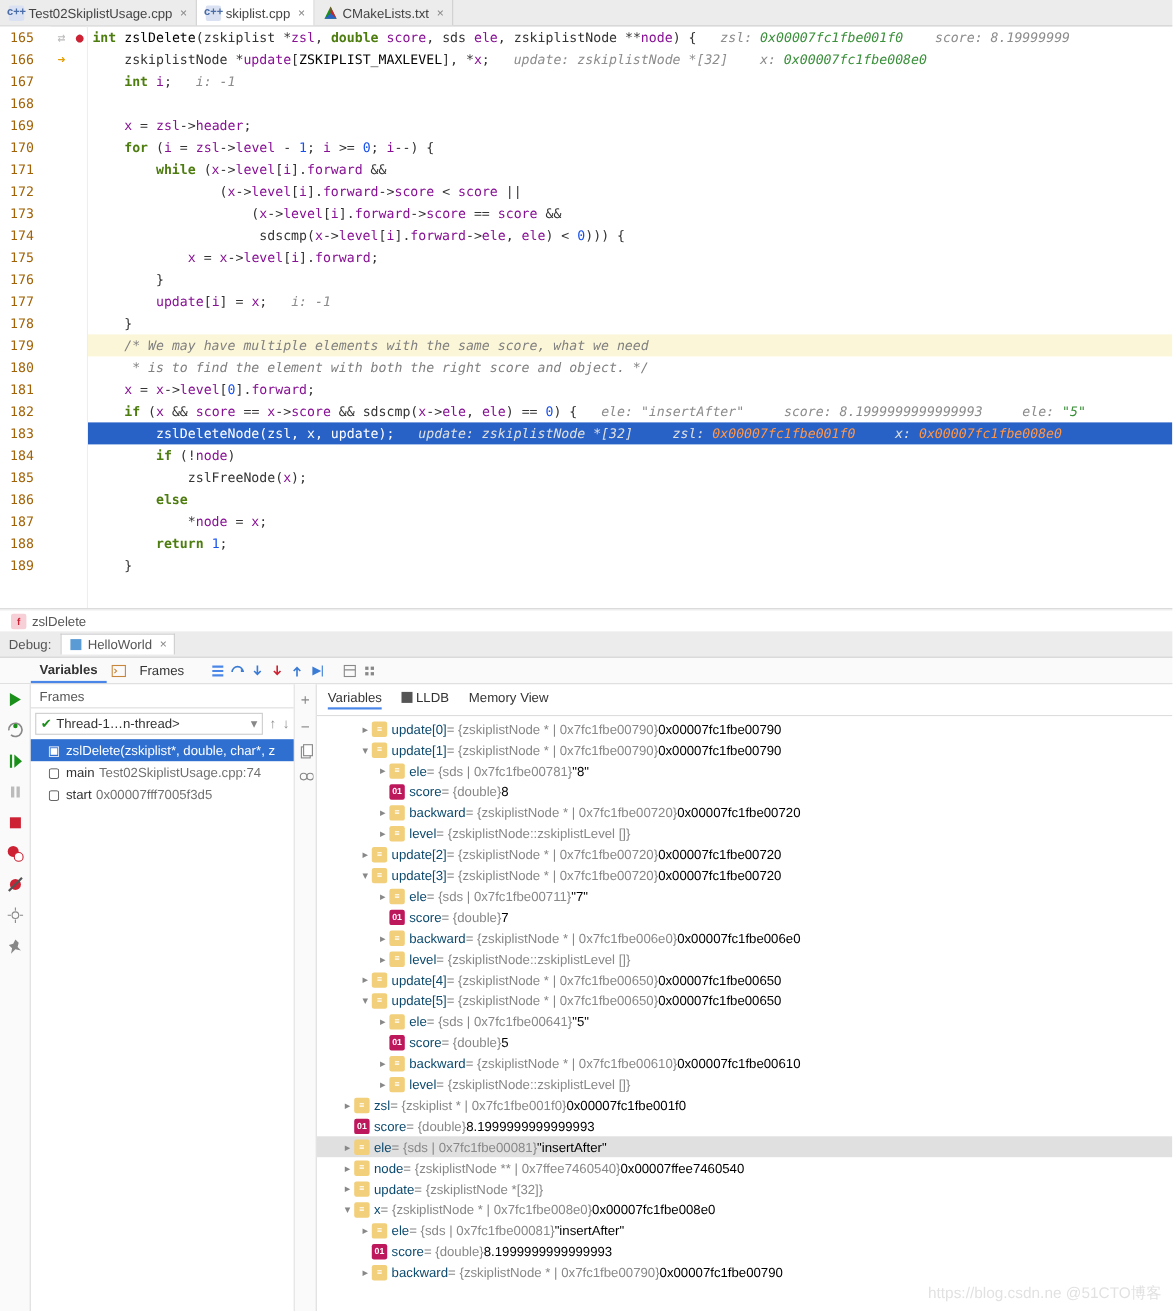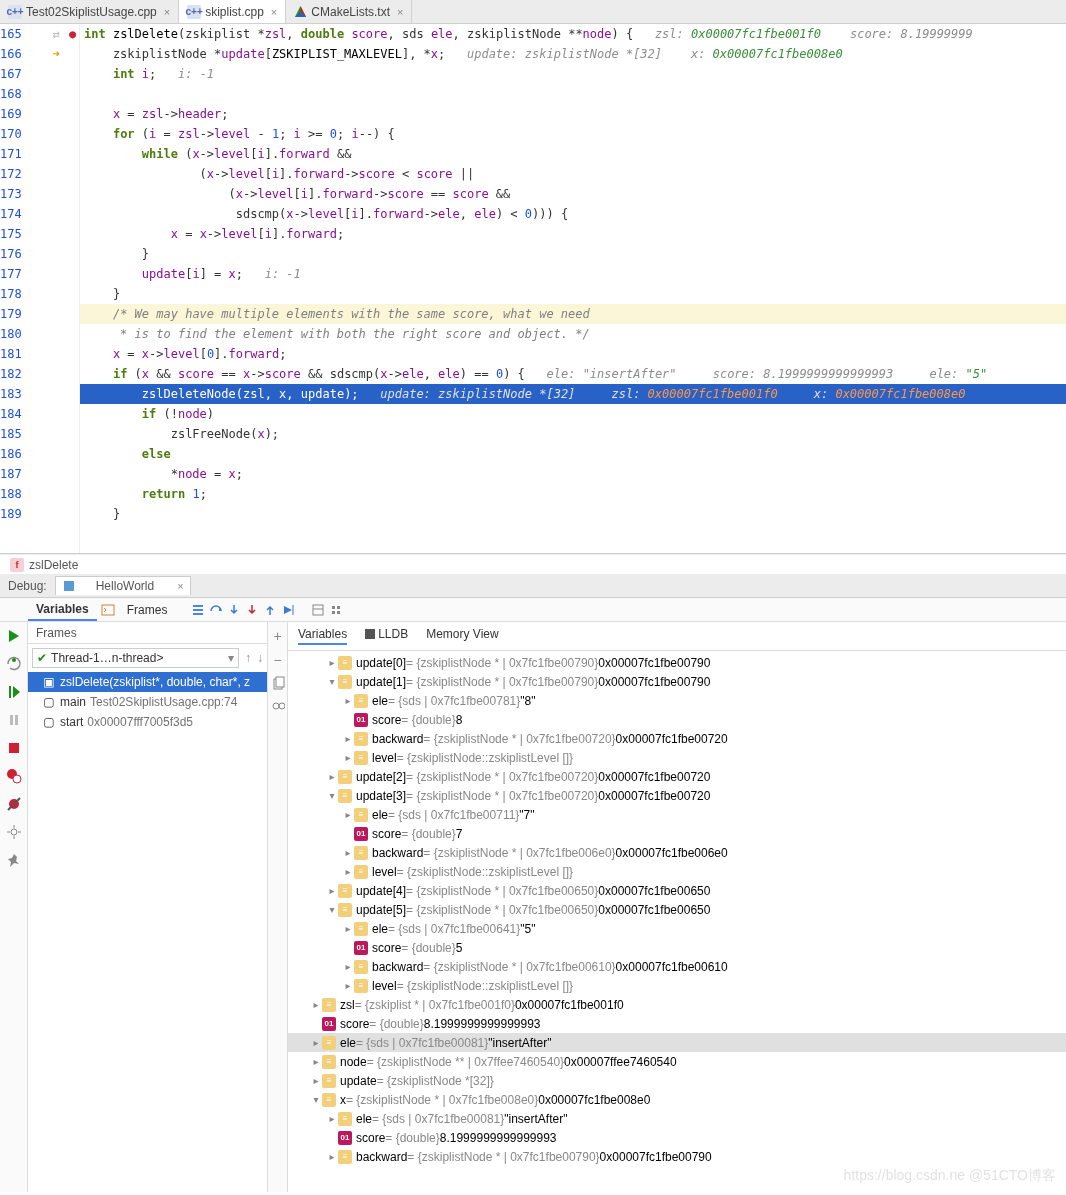--- a/index.html
+++ b/index.html
@@ -4,42 +4,42 @@
 <style>
 * { box-sizing:border-box; margin:0; padding:0; }
 body { font-family:"Segoe UI",Arial,sans-serif; font-size:12px; background:#fff; color:#333; width:1066px; }
 .tabs { height:24px; border-bottom:1px solid #d0d0d0; display:flex; background:#ececec; }
 .tab { display:flex; align-items:center; gap:4px; padding:0 8px; border-right:1px solid #d0d0d0; font-size:12px; background:#ececec; color:#444; position:relative; }
 .tab.active { background:#fff; }
 .tab-close { color:#888; font-size:11px; margin-left:3px; }
 .fico { width:14px; height:14px; display:inline-flex; align-items:center; justify-content:center; font-size:10px; font-weight:bold; border-radius:2px; }
 .fico-cpp { background:#d9e1f2; color:#4a6da7; }
 .editor { display:flex; height:530px; border-bottom:1px solid #ccc; overflow:hidden; }
-.gutter { width:46px; text-align:left; padding-right:6px; color:#1d4ed8; font-family:Menlo,Consolas,monospace; font-size:12px; line-height:20px; background:#fff; }
+.gutter { width:46px; text-align:center; padding-right:6px; color:#a16207; font-family:Menlo,Consolas,monospace; font-size:12px; line-height:20px; background:#fff; }
 .gut-col2 { width:20px; font-family:Menlo,Consolas,monospace; font-size:12px; line-height:20px; text-align:center; }
 .fold-col { width:14px; border-right:1px solid #eee; }
 .code { flex:1; font-family:Menlo,Consolas,monospace; font-size:12px; line-height:20px; white-space:pre; overflow:hidden; }
 .code > div { padding-left:4px; height:20px; }
 .kw { color:#4d7c0f; font-weight:bold; }
 .fn { color:#000; }
 .num { color:#1750eb; }
 .field { color:#871094; }
 .type { color:#000; }
 .cmt { color:#808080; font-style:italic; }
 .inlay { color:#8c8c8c; font-style:italic; }
 .inlay .addr { color:#3a8f3a; font-style:italic; }
 .hl-yellow { background:#fcf6d8; }
 .hl-exec { background:#2962c7; color:#fff; }
 .hl-exec .fn,.hl-exec .field,.hl-exec .type,.hl-exec .kw { color:#fff; }
 .hl-exec .inlay { color:#e0e0e0; }
 .hl-exec .inlay .addr { color:#ff9648; }
 .crumb { height:20px; display:flex; align-items:center; gap:5px; padding:0 10px; color:#555; font-size:12px; border-top:1px solid #eee; }
 .crumb .fico { background:#f6d0d6; color:#c23; font-size:9px; }
 .debug-top { height:24px; background:#ececec; border-bottom:1px solid #ccc; display:flex; align-items:center; gap:8px; padding:0 8px; font-size:12px; color:#555; }
-.deb-tab { display:flex; align-items:center; gap:20px; padding:2px 6px; background:#fff; border:1px solid #ccc; border-bottom:none; font-size:12px; }
+.deb-tab { display:flex; align-items:center; gap:4px; padding:2px 6px; background:#fff; border:1px solid #ccc; border-bottom:none; font-size:12px; }
 .tb2 { height:24px; border-bottom:1px solid #ddd; display:flex; align-items:center; gap:4px; padding:0 6px 0 28px; background:#fafafa; }
 .tb2-tab { padding:3px 8px; font-size:12px; color:#333; }
 .tb2-tab.active { border-bottom:2px solid #4a86e8; font-weight:bold; }
 .debug-body { display:flex; height:570px; }
 .left-icons { width:28px; background:#fafafa; border-right:1px solid #ddd; display:flex; flex-direction:column; align-items:center; gap:12px; padding-top:6px; }
 .lic { width:16px; height:16px; }
 .frames-panel { width:240px; border-right:1px solid #ddd; display:flex; flex-direction:column; }
 .panel-hdr { height:22px; border-bottom:1px solid #ddd; padding:4px 8px; font-size:12px; color:#555; display:flex; align-items:center; }
 .thread-sel { margin:4px; border:1px solid #ccc; padding:2px 4px; display:flex; align-items:center; gap:4px; font-size:12px; }
 .thread-sel .chk { color:#1a8f1a; }
@@ -50,21 +50,21 @@
 .vars-hdr { display:flex; gap:18px; padding:5px 10px; border-bottom:1px solid #ddd; font-size:12px; }
 .vars-hdr span.active { border-bottom:2px solid #4a86e8; font-weight:normal; padding-bottom:2px;}
 .vars-body { flex:1; overflow:auto; font-family:"Segoe UI",Arial,sans-serif; font-size:12px; padding:2px 0; }
 .vrow { display:flex; align-items:center; height:19px; padding-left:6px; white-space:nowrap; }
 .vrow.hl { background:#e0e0e0; }
 .ind { display:inline-block; }
 .arr { width:12px; display:inline-block; color:#888; font-size:10px; text-align:center; }
 .vico { width:14px; height:14px; display:inline-flex; align-items:center; justify-content:center; font-size:8px; font-weight:bold; border-radius:2px; margin-right:4px; color:#fff; }
 .vico.obj { background:#f2cf7a; }
 .vico.prim { background:#be185d; }
-.nm { color:#000000; }
+.nm { color:#0c4a6e; }
 .tinfo { color:#888; }
 .val { color:#000; }
 .vside { width:20px; background:#fafafa; border-right:1px solid #ddd; display:flex; flex-direction:column; align-items:center; gap:8px; padding-top:6px; }
 .wm { position:fixed; right:10px; bottom:10px; opacity:.22; font-size:14px; color:#777; pointer-events:none; }
 svg{display:block}
 </style>
 </head>
 <body>
 
 <div class="tabs" id="tabs">

